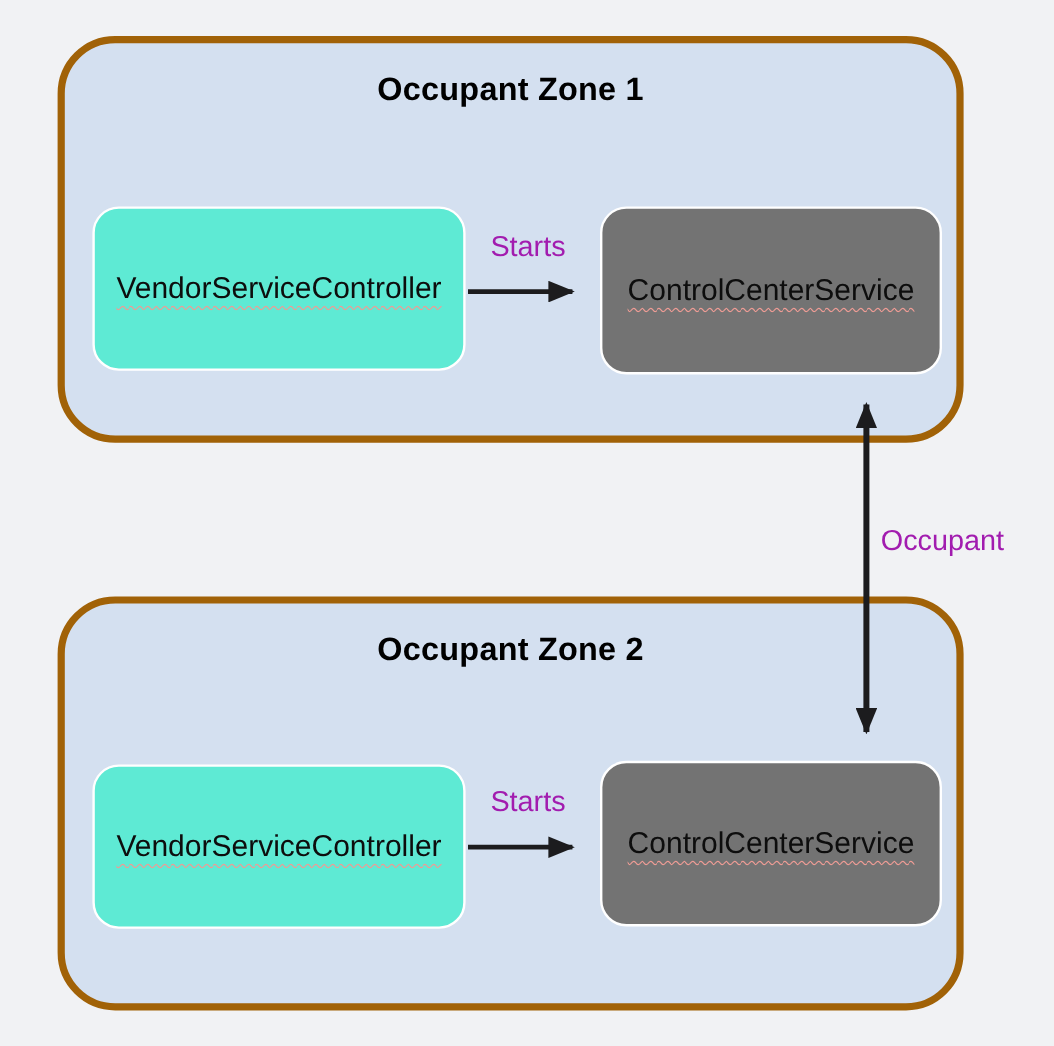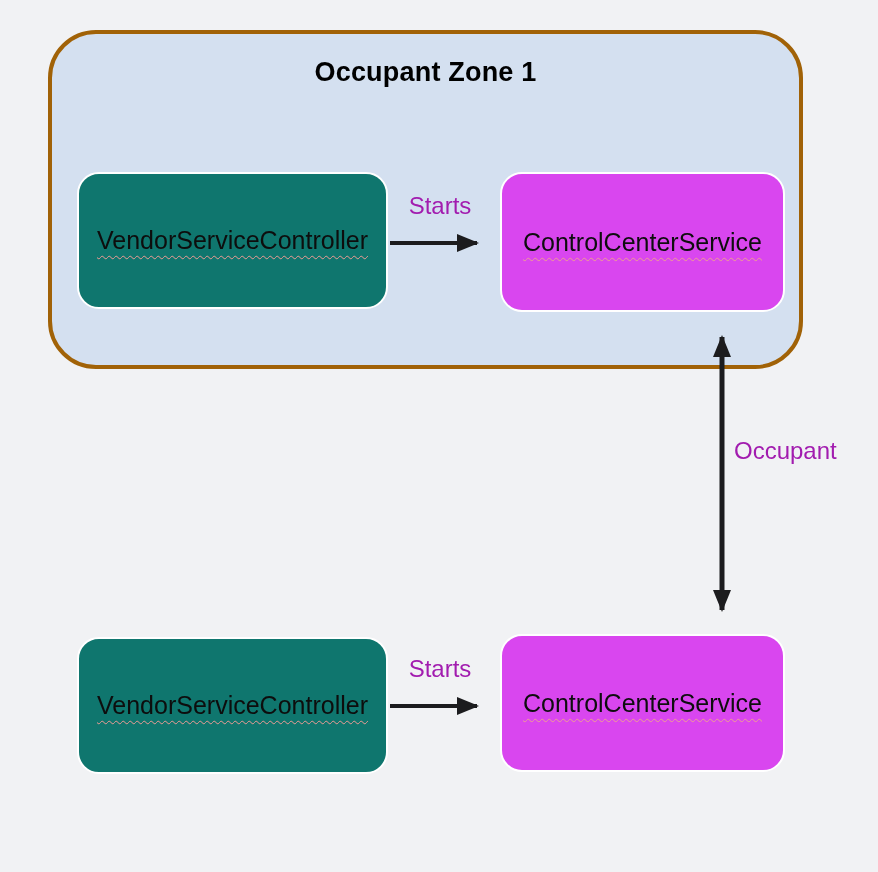--- a/index.html
+++ b/index.html
@@ -15,21 +15,21 @@
     position: relative;
     width: 878px;
     height: 872px;
   }
   
   .zone {
     position: absolute;
     left: 48px;
     width: 755px;
     background: #d4e0f0;
-    border: 4px solid #a16207;
+    border: 6px solid #a16207;
     border-radius: 48px;
     box-sizing: border-box;
   }
   .zone-1 { top: 30px;  height: 339px; }
   .zone-2 { top: 497px; height: 345px; }
   .zone-title {
     margin-top: 23px;
     text-align: center;
     font-size: 27px;
     font-weight: bold;
@@ -39,22 +39,22 @@
   
   .node {
     position: absolute;
     box-sizing: border-box;
     border: 2px solid #ffffff;
     border-radius: 22px;
     display: flex;
     align-items: center;
     justify-content: center;
   }
-  .node-vendor  { background: #0f766e; left: 77px;  width: 311px; }
-  .node-control { background: #d946ef; left: 500px; width: 285px; }
+  .node-vendor  { background: #5eead4; left: 77px;  width: 311px; }
+  .node-control { background: #737373; left: 500px; width: 285px; }
   .node-vendor.row-1  { top: 172px; height: 137px; }
   .node-control.row-1 { top: 172px; height: 140px; }
   .node-vendor.row-2  { top: 637px; height: 137px; }
   .node-control.row-2 { top: 634px; height: 138px; }
   .node-label {
     font-size: 25px;
     color: #0d0d0d;
     white-space: nowrap;
     text-decoration-line: underline;
     text-decoration-style: wavy;
@@ -83,20 +83,23 @@
 </style>
 </head>
 <body>
 
 <div class="diagram">
 
   <div class="zone zone-1">
     <div class="zone-title">Occupant Zone 1</div>
   </div>
 
+  <div class="zone zone-2">
+    <div class="zone-title">Occupant Zone 2</div>
+  </div>
 
   <div class="node node-vendor row-1">
     <span class="node-label">VendorServiceController</span>
   </div>
   <div class="node node-control row-1">
     <span class="node-label">ControlCenterService</span>
   </div>
 
   <div class="node node-vendor row-2">
     <span class="node-label">VendorServiceController</span>

